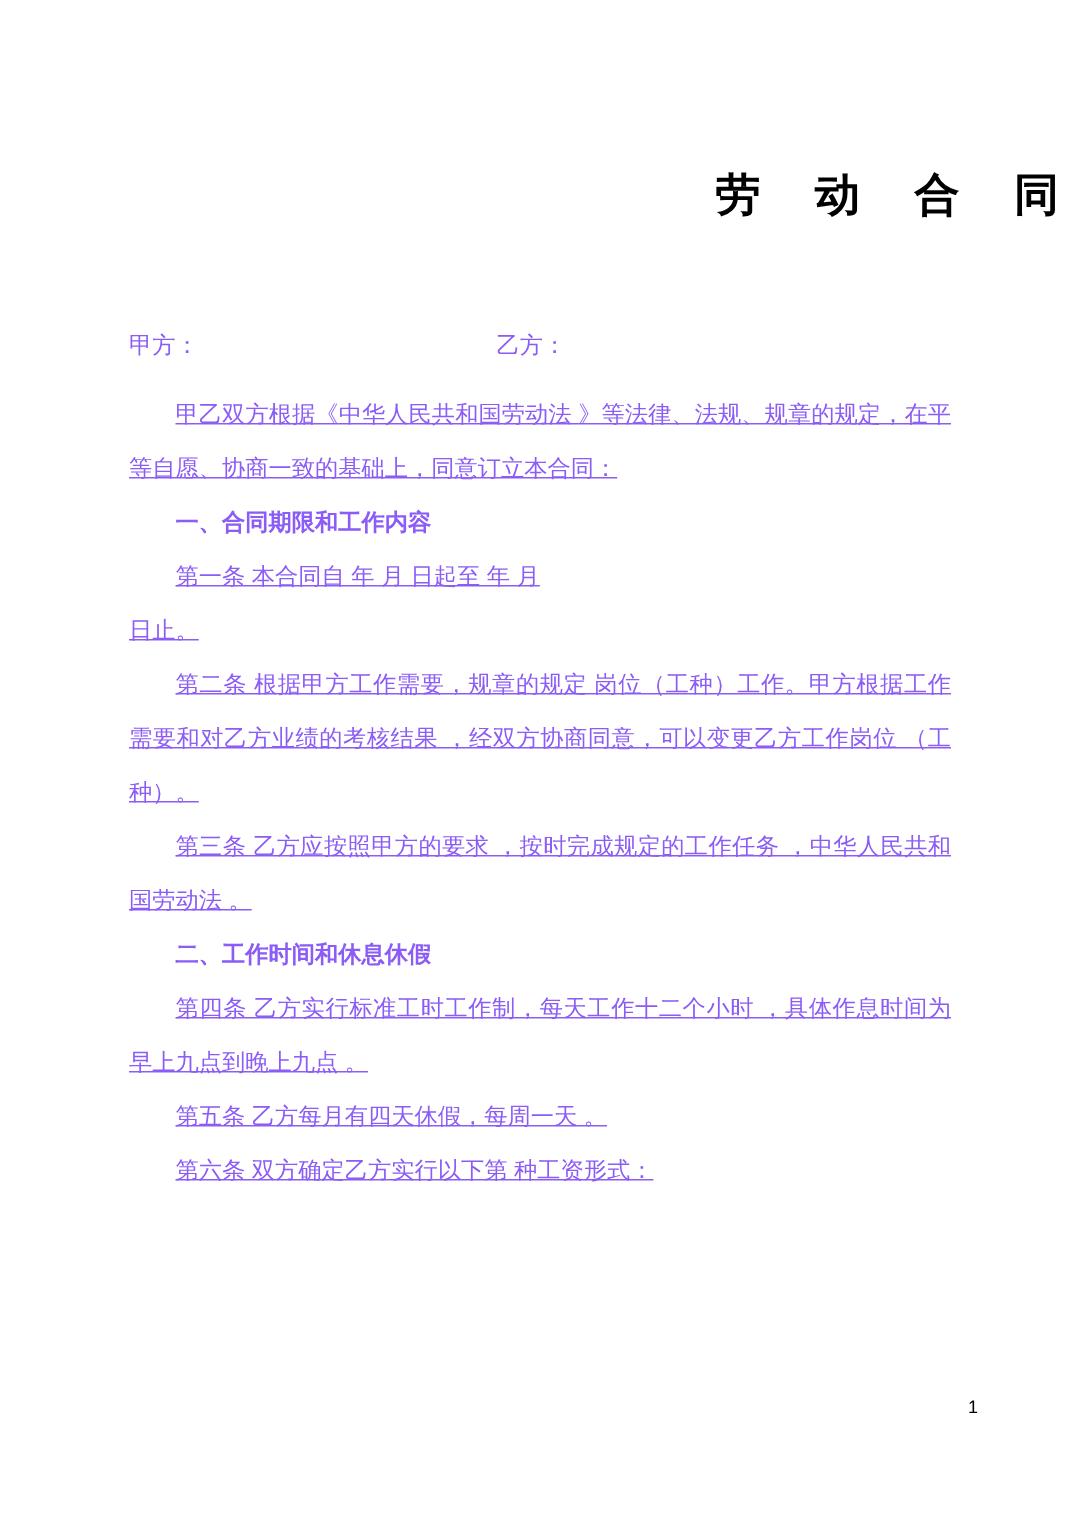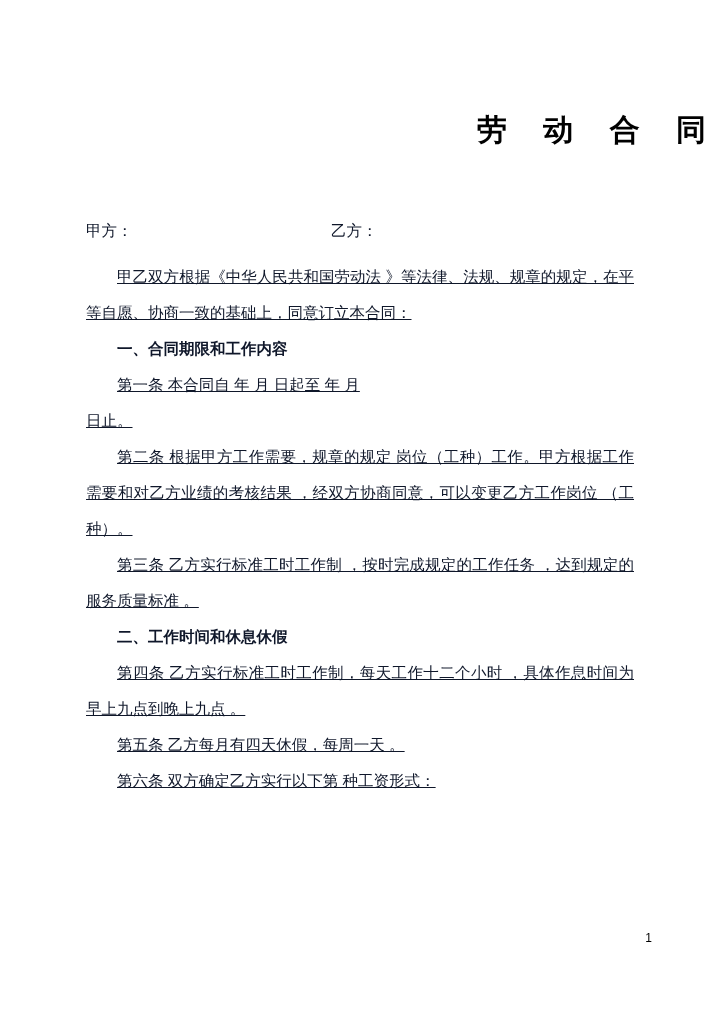--- a/index.html
+++ b/index.html
@@ -33,21 +33,21 @@
     padding-top: 110px;
     padding-left: 14px;
     color: #000;
   }
   .body-area {
     margin: 0 auto;
     width: 548px;
     padding-top: 62px;
     font-size: 15.5px;
     line-height: 36px;
-    color: #0f172a;
+    color: #8b5cf6;
   }
   .party-row {
     display: flex;
     margin-bottom: 10px;
   }
   .party-row .left {
     width: 245px;
     white-space: pre;
   }
   .party-row .right {
@@ -92,21 +92,21 @@
     <p class="para">甲乙双方根据《中华人民共和国劳动法 》等法律、法规、规章的规定，在平等自愿、协商一致的基础上，同意订立本合同：</p>
 
     <p class="heading">一、合同期限和工作内容</p>
 
     <p class="para">第一条  本合同自            年      月      日起至         年      月</p>
 
     <p class="para" style="text-indent:0;">日止。</p>
 
     <p class="para">第二条  根据甲方工作需要，规章的规定              岗位（工种）工作。甲方根据工作需要和对乙方业绩的考核结果 ，经双方协商同意，可以变更乙方工作岗位 （工种）。</p>
 
-    <p class="para">第三条   乙方实行标准工时工作制 ，按时完成规定的工作任务 ，达到规定的服务质量标准 。</p>
+    <p class="para">第三条   乙方应按照甲方的要求 ，按时完成规定的工作任务 ，中华人民共和国劳动法 。</p>
 
     <p class="heading">二、工作时间和休息休假</p>
 
     <p class="para">第四条   乙方实行标准工时工作制，每天工作十二个小时 ，具体作息时间为早上九点到晚上九点 。</p>
 
     <p class="para">第五条   乙方每月有四天休假，每周一天 。</p>
 
 
     <p class="para">第六条   双方确定乙方实行以下第      种工资形式：</p>
 

